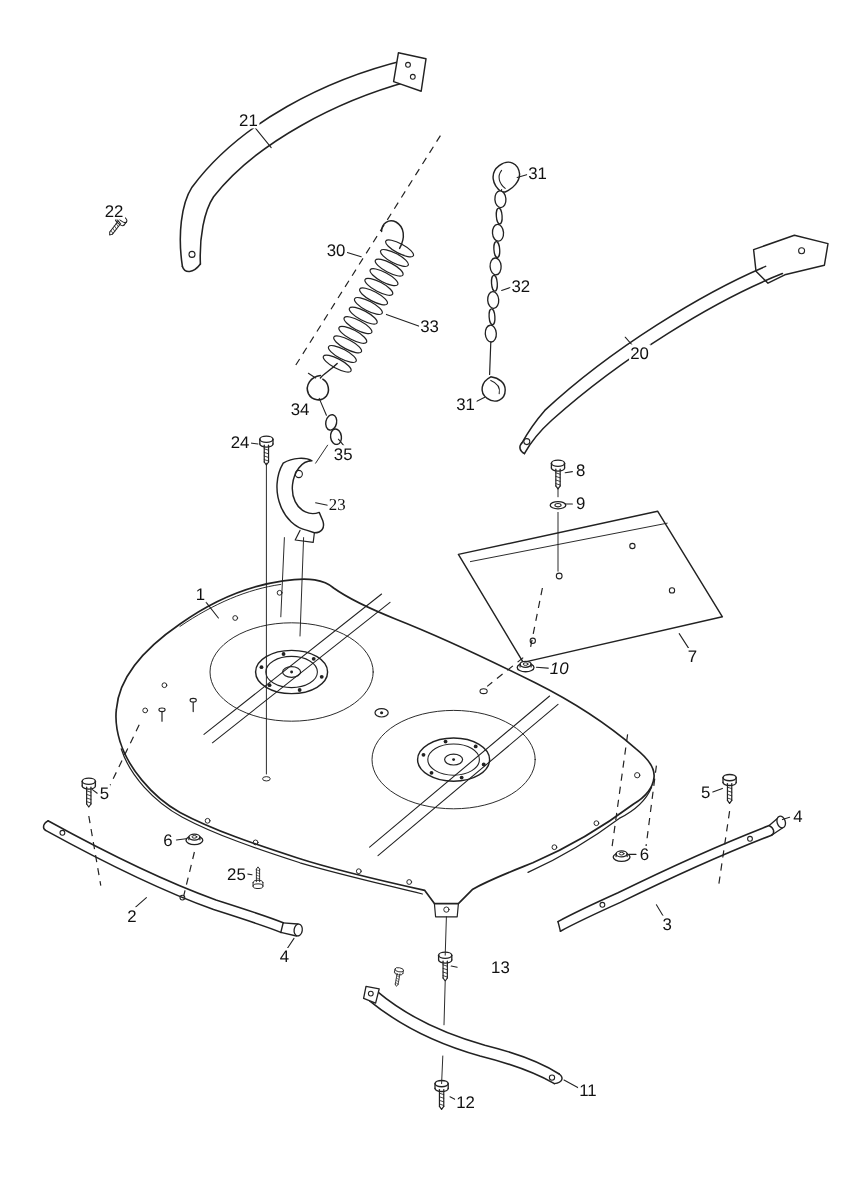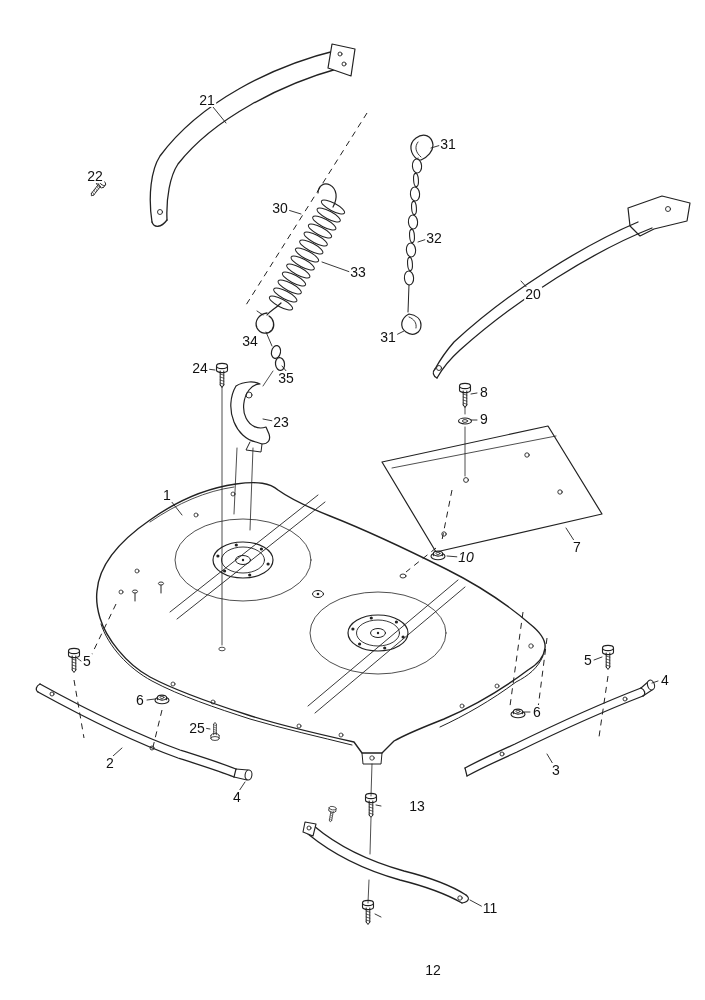--- a/index.html
+++ b/index.html
@@ -334,26 +334,26 @@
       <div class="callout" style="left: 665px; top: 680px;">4</div>
       <div class="callout" style="left: 87px; top: 661px;">5</div>
       <div class="callout" style="left: 588px; top: 660px;">5</div>
       <div class="callout" style="left: 140px; top: 700px;">6</div>
       <div class="callout" style="left: 537px; top: 712px;">6</div>
       <div class="callout" style="left: 577px; top: 547px;">7</div>
       <div class="callout" style="left: 484px; top: 392px;">8</div>
       <div class="callout" style="left: 484px; top: 419px;">9</div>
       <div class="callout" style="left: 466px; top: 557px; font-style: italic;">10</div>
       <div class="callout" style="left: 490px; top: 908px;">11</div>
-      <div class="callout" style="left: 388px; top: 970px; margin-left: 45px;">12</div>
+      <div class="callout" style="left: 388px; top: 918px;">12</div>
       <div class="callout" style="left: 388px; top: 806px; margin-left: 29px;">13</div>
       <div class="callout" style="left: 533px; top: 294px;">20</div>
       <div class="callout" style="left: 207px; top: 100px;">21</div>
       <div class="callout" style="left: 95px; top: 176px;">22</div>
-      <div class="callout" style="left: 281px; top: 422px;">23</div>
+      <div class="callout" style="left: 281px; top: 422px; font-family: Liberation Serif, serif;">23</div>
       <div class="callout" style="left: 200px; top: 368px;">24</div>
       <div class="callout" style="left: 197px; top: 728px;">25</div>
       <div class="callout" style="left: 280px; top: 208px;">30</div>
       <div class="callout" style="left: 448px; top: 144px;">31</div>
       <div class="callout" style="left: 388px; top: 337px;">31</div>
       <div class="callout" style="left: 434px; top: 238px;">32</div>
       <div class="callout" style="left: 358px; top: 272px;">33</div>
       <div class="callout" style="left: 250px; top: 310px; margin-top: 31px;">34</div>
       <div class="callout" style="left: 286px; top: 378px;">35</div>
     </div>

